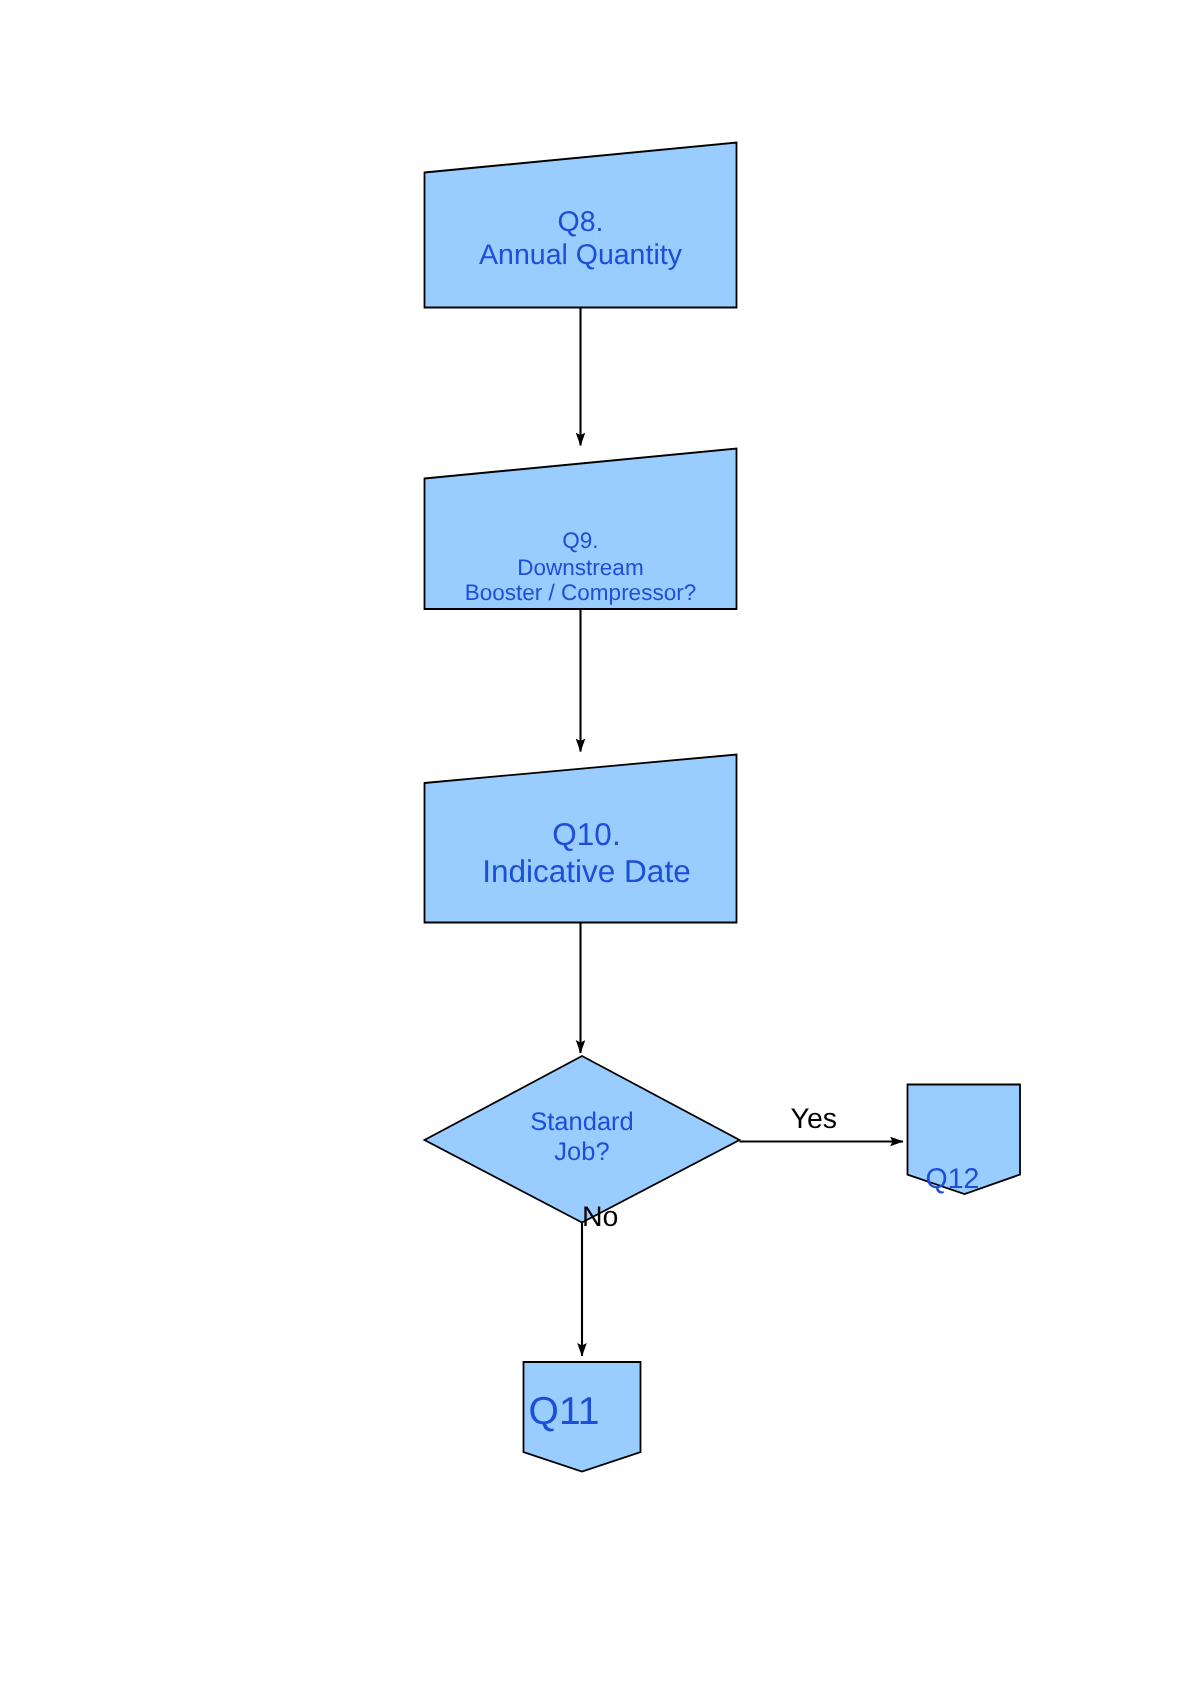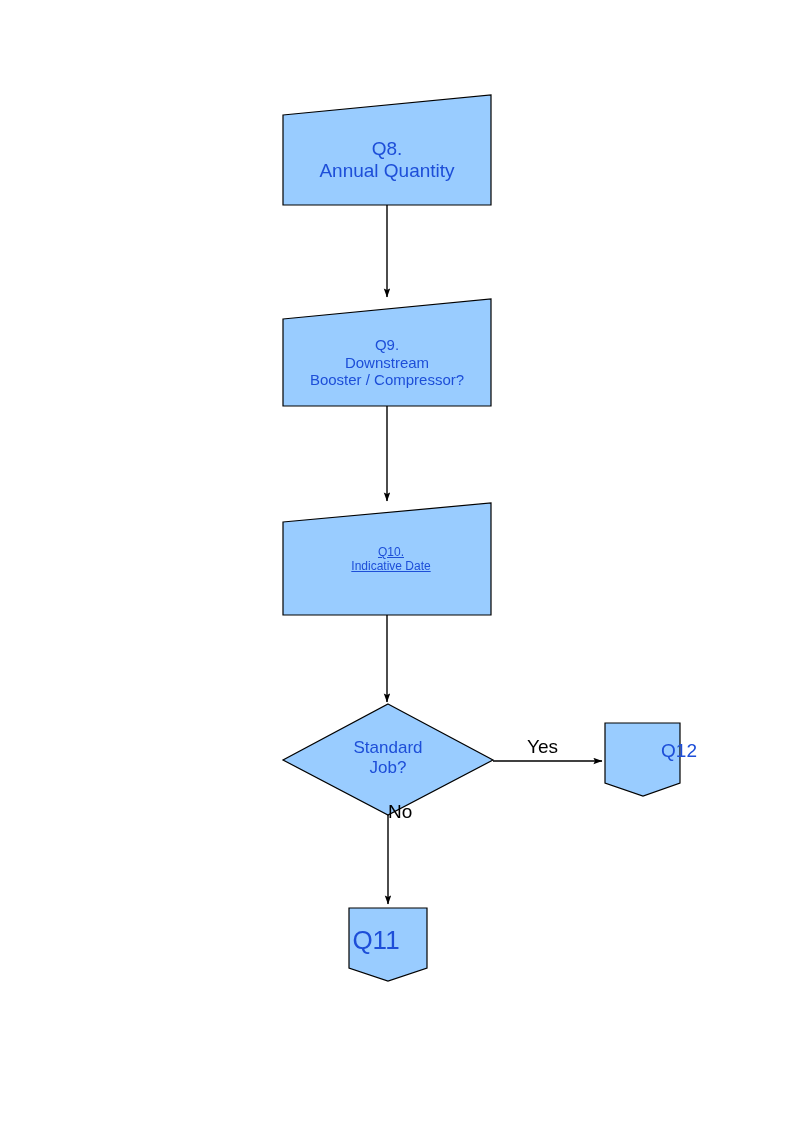--- a/index.html
+++ b/index.html
@@ -33,24 +33,24 @@
   }
   .edge-label {
     position: absolute;
     color: #000000;
     font-family: Liberation Sans, sans-serif;
     font-size: 19px;
     line-height: 1;
     white-space: pre;
   }
   .lbl-q8  { left: 283px; top: 138px; width: 208px; font-size: 19px; }
-  .lbl-q9  { left: 283px; top: 336px; width: 208px; font-size: 15px; }
-  .lbl-q10 { left: 283px; top: 545px; width: 216px; font-size: 12px; text-decoration: underline; }
+  .lbl-q9  { left: 283px; top: 352px; width: 208px; font-size: 15px; }
+  .lbl-q10 { left: 283px; top: 545px; width: 216px; font-size: 21px; }
   .lbl-dec { left: 303px; top: 738px; width: 170px; font-size: 17px; }
-  .lbl-q12 { left: 605px; top: 740px; width: 60px;  font-size: 19px; margin-left: 44px; }
+  .lbl-q12 { left: 605px; top: 776px; width: 60px;  font-size: 19px; }
   .lbl-q11 { left: 337px; top: 925px; width: 78px;  font-size: 26px; }
   .lbl-yes { left: 527px; top: 737px; }
   .lbl-no  { left: 388px; top: 802px; }
 </style>
 </head>
 <body>
 
 <svg id="flow-canvas" viewBox="0 0 794 1123" xmlns="http://www.w3.org/2000/svg">
 
   <defs>

